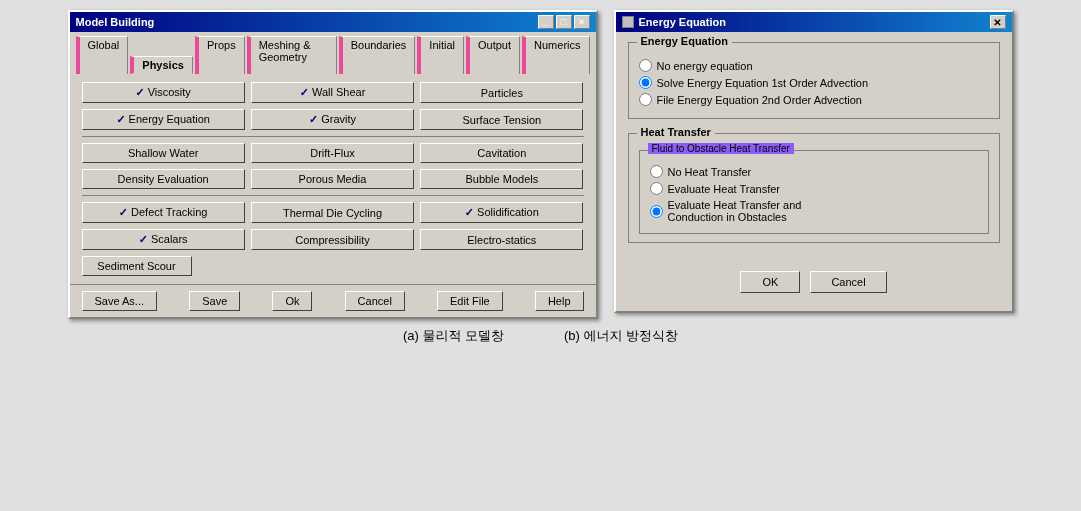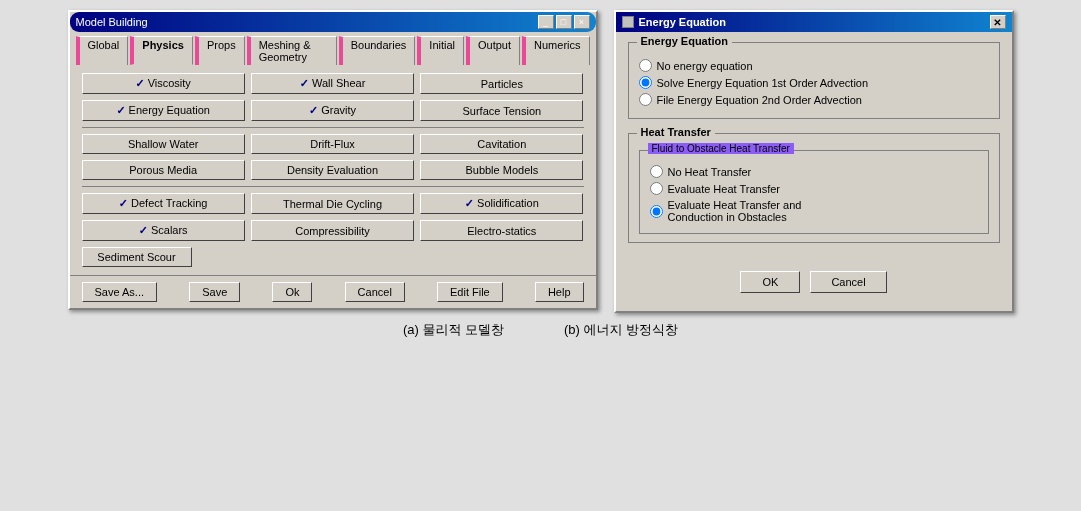--- a/index.html
+++ b/index.html
@@ -29,26 +29,25 @@
       border: 2px solid #808080;
       border-top: 2px solid #ffffff;
       border-left: 2px solid #ffffff;
       box-shadow: 2px 2px 4px rgba(0,0,0,0.4);
     }
 
     .title-bar {
       background: linear-gradient(to right, #000080, #1084d0);
       color: white;
       padding: 3px 6px;
-      font-weight: normal;
+      font-weight: bold;
       font-size: 11px;
       display: flex;
       align-items: center;
       justify-content: space-between;
-      border-radius: 9px;
     }
 
     .title-bar-right {
       display: flex;
       gap: 2px;
     }
 
     .title-btn {
       background: #d4d0c8;
       border: 1px solid #808080;
@@ -80,20 +79,21 @@
       font-size: 11px;
       cursor: pointer;
       position: relative;
     }
 
     .tab.active {
       background: #d4d0c8;
       z-index: 1;
       border-bottom: 1px solid #d4d0c8;
       font-weight: bold;
+      margin-top: 20px;
     }
 
     .model-content {
       padding: 8px 12px;
     }
 
     .btn-grid {
       display: grid;
       grid-template-columns: repeat(3, 1fr);
       gap: 6px;
@@ -273,22 +273,22 @@
       </div>
       <hr class="separator">
 
       <div class="btn-grid">
         <button class="model-btn">Shallow Water</button>
         <button class="model-btn">Drift-Flux</button>
         <button class="model-btn">Cavitation</button>
       </div>
 
       <div class="btn-grid">
+        <button class="model-btn">Density Evaluation</button>
         <button class="model-btn">Porous Media</button>
-        <button class="model-btn">Density Evaluation</button>
         <button class="model-btn">Bubble Models</button>
       </div>
       <hr class="separator">
 
       <div class="btn-grid">
         <button class="model-btn checked">Defect Tracking</button>
         <button class="model-btn">Thermal Die Cycling</button>
         <button class="model-btn checked">Solidification</button>
       </div>
 

